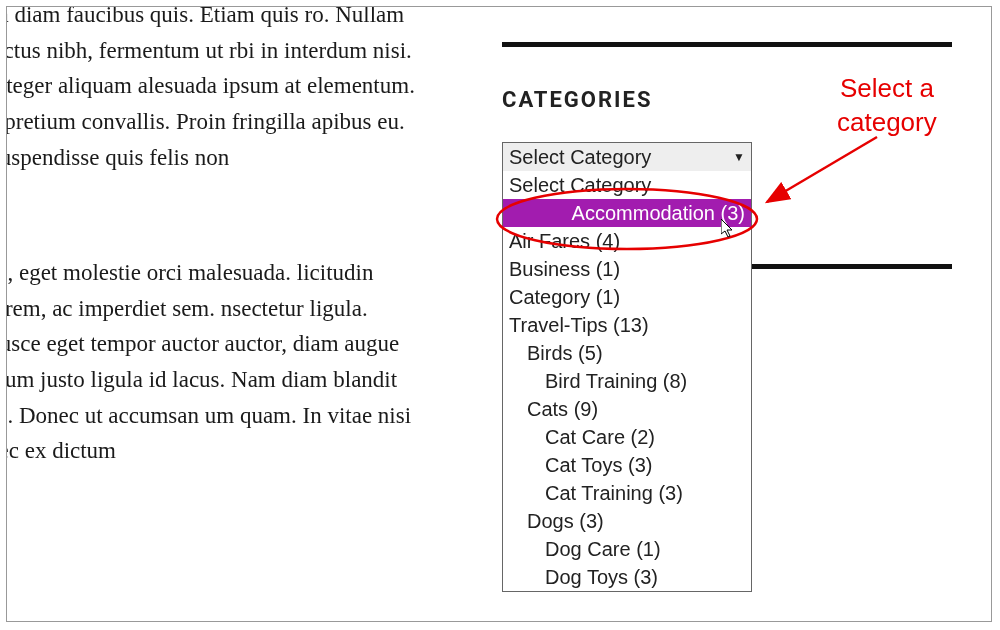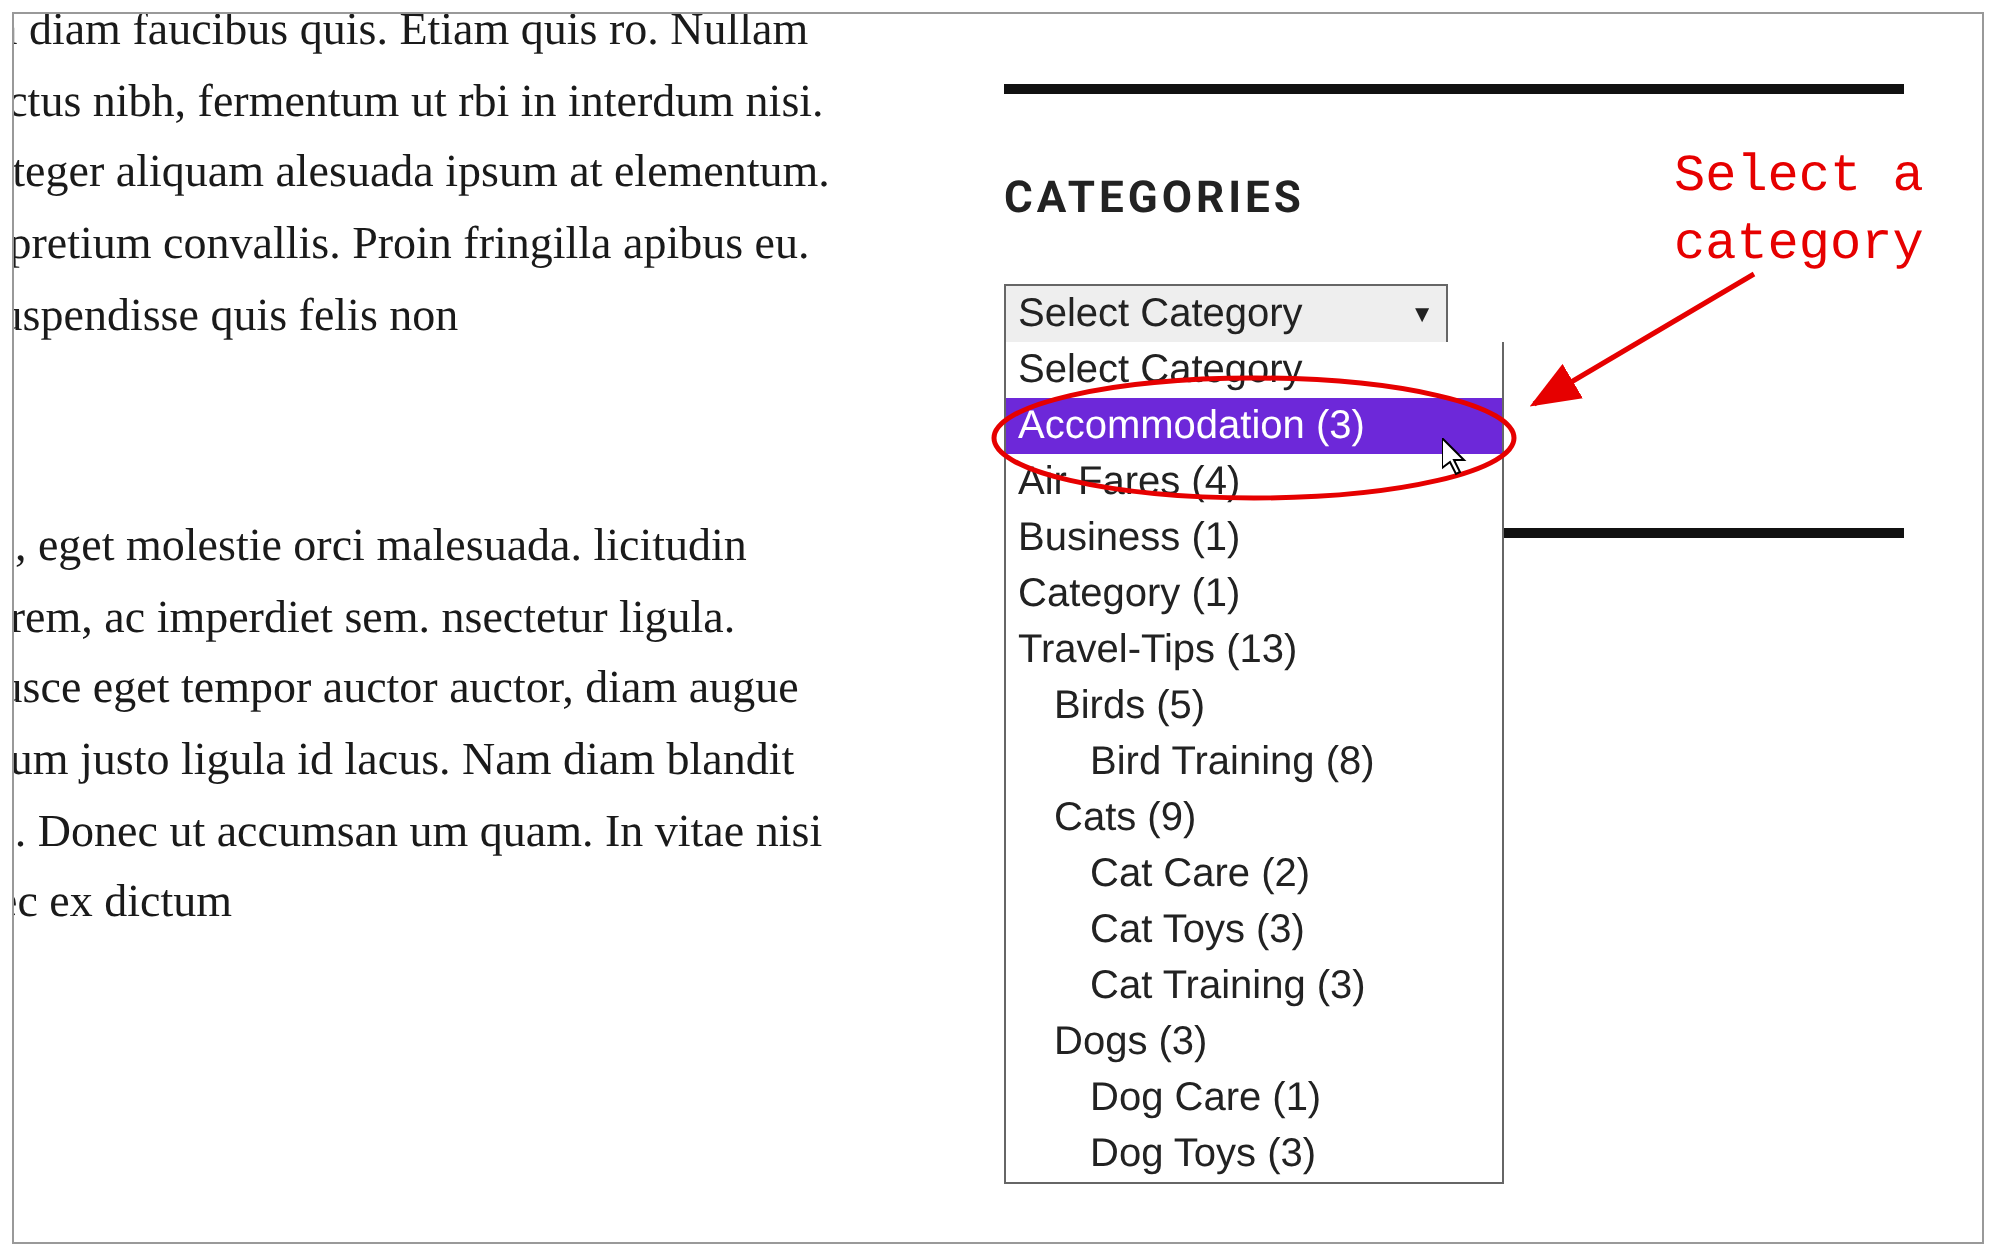--- a/index.html
+++ b/index.html
@@ -51,21 +51,21 @@
   .widget-title {
     font-family: -apple-system, BlinkMacSystemFont, "Segoe UI", Roboto, Helvetica, Arial, sans-serif;
     font-weight: 700;
     font-size: 22px;
     letter-spacing: 2px;
     color: #222;
     margin-bottom: 30px;
   }
   .select-box {
     position: relative;
-    width: 222px;
+    width: 250px;
   }
   .select-current {
     border: 1px solid #666;
     background: #eee;
     font-family: Arial, Helvetica, sans-serif;
     font-size: 20px;
     padding: 2px 6px;
     color: #222;
     display: flex;
     justify-content: space-between;
@@ -91,43 +91,44 @@
     top: 29px;
     width: 248px;
   }
   .dropdown-list li {
     padding: 1px 6px;
     white-space: nowrap;
     line-height: 1.3;
     cursor: default;
   }
   .dropdown-list li.highlighted {
-    background: #6d28d9;
+    background: #a21caf;
     color: #fff;
+    text-align: right;
   }
   .indent-1 { padding-left: 24px !important; }
   .indent-2 { padding-left: 42px !important; }
 
   
   .widget-sep2 {
     position: absolute;
     left: 495px;
     top: 257px;
     height: 5px;
     width: 450px;
     background: #111;
   }
 
   
   .annotation-text {
     position: absolute;
     left: 830px;
     top: 65px;
     text-align: center;
-    font-family: Liberation Mono, monospace;
+    font-family: Liberation Sans, sans-serif;
     font-size: 26px;
     color: #e60000;
     font-weight: 400;
     line-height: 1.3;
   }
   .annotation-svg {
     position: absolute;
     left: 0;
     top: 0;
     width: 1000px;

